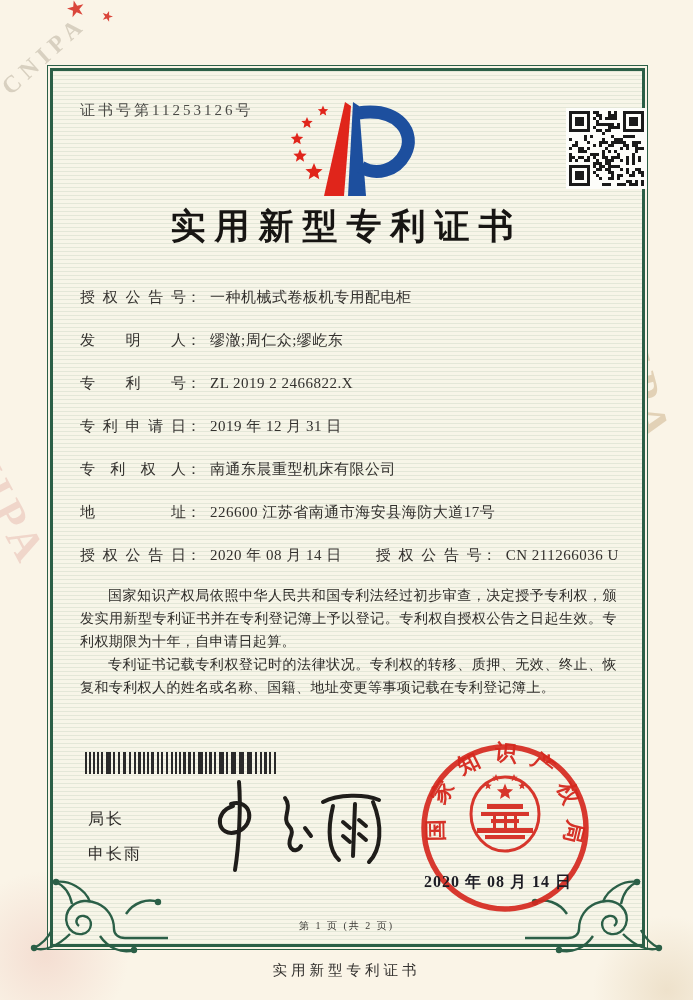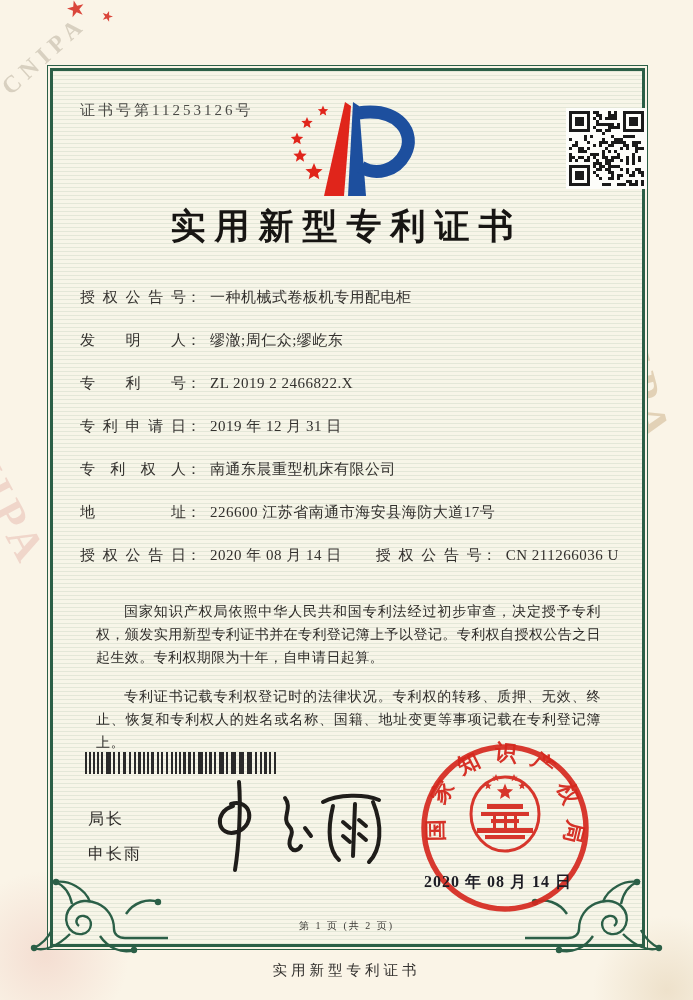--- a/index.html
+++ b/index.html
@@ -34,21 +34,21 @@
   .title{position:absolute;left:0;right:0;top:203px;text-align:center;font-size:35px;font-weight:bold;letter-spacing:9px;color:#171513;}
 
   .fields{position:absolute;left:80px;top:288px;right:60px;font-size:15px;color:#33312e;}
   .frow{margin-bottom:21px;height:22px;white-space:nowrap;}
   .flabel{display:inline-block;width:106px;text-align:justify;text-align-last:justify;}
   .fcolon{display:inline-block;margin-right:9px;}
   .fvalue{letter-spacing:.5px;}
   .g2{margin-left:34px;}
 
   .paras{position:absolute;left:80px;right:76px;top:584px;font-size:14px;line-height:23px;color:var(--ink);text-align:justify;}
-  .para{margin:16px;text-indent:2em;letter-spacing:.4px;}
+  .para{margin:0;text-indent:2em;letter-spacing:.4px;}
 
   .barcode{position:absolute;left:85px;top:752px;line-height:0;}
   .signer{position:absolute;left:88px;top:801px;font-size:16px;color:#2c2a27;letter-spacing:2px;line-height:35px;}
   .signature{position:absolute;left:193px;top:776px;line-height:0;}
 
   .seal{position:absolute;left:415px;top:740px;z-index:3;line-height:0;}
   .sealdate{position:absolute;left:424px;top:872px;width:180px;font-size:16px;font-weight:bold;letter-spacing:1px;color:#1d1c24;z-index:4;}
 
   .flourish{position:absolute;z-index:2;line-height:0;}
   .fl-left{left:30px;top:874px;}

